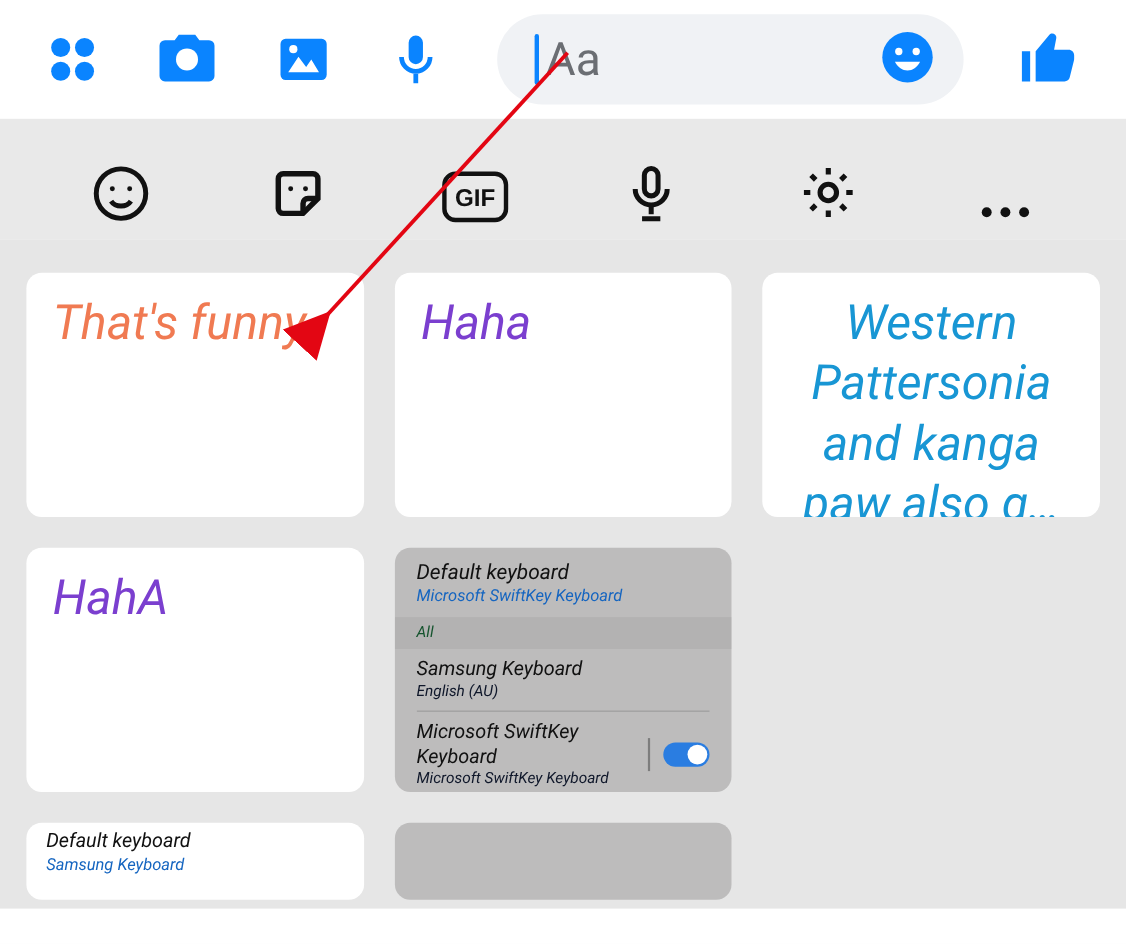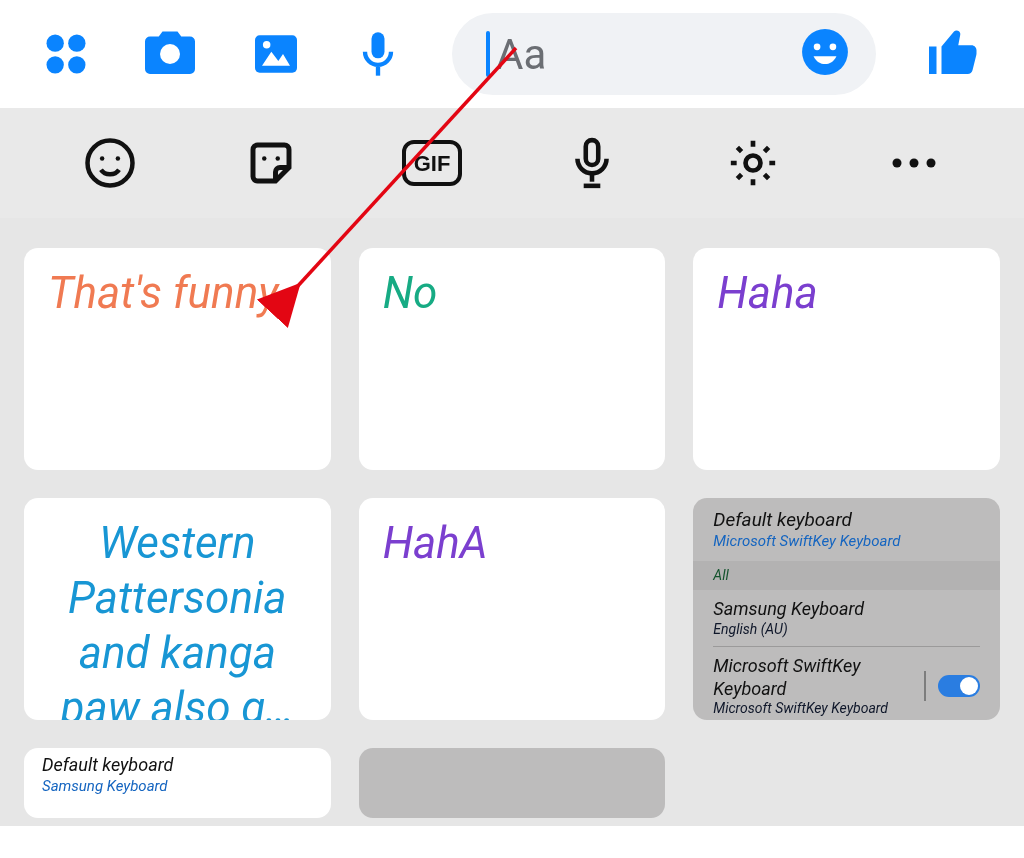--- a/index.html
+++ b/index.html
@@ -44,21 +44,21 @@
   
   .kbd-tabs {
     width:100%;
     height:110px;
     background:#e9e9e9;
     display:flex;
     align-items:center;
     justify-content:space-around;
     padding:0 30px;
   }
-  .kbd-tabs .tab { display:flex; align-items:center; justify-content:center; width:80px; height:80px; }
+  .kbd-tabs .tab { display:flex; align-items:flex-end; justify-content:center; width:80px; height:80px; }
   .kbd-tabs svg { display:block; }
 
   
   .tiles {
     width:100%;
     background:#e6e6e6;
     padding:30px 24px 0 24px;
     display:grid;
     grid-template-columns: repeat(3, 1fr);
     grid-auto-rows: 222px;
@@ -226,21 +226,20 @@
       <circle cx="8" cy="10" r="4.5"></circle>
         <circle cx="25" cy="10" r="4.5"></circle>
         <circle cx="42" cy="10" r="4.5"></circle>
     </svg>
   </div>
 </div>
 
 <div class="tiles">
 
   <div class="tile t0"><span>That's funny</span></div>
-  <div class="tile t1"><span>No</span></div>
   <div class="tile t2"><span>Haha</span></div>
   <div class="tile t3"><span>Western Pattersonia and kanga paw also g…</span></div>
   <div class="tile t4"><span>HahA</span></div>
 
   <div class="tile t5">
     <div class="kbset">
       <div class="kbset-row">
         <div class="title">Default keyboard</div>
         <div class="sub">Microsoft SwiftKey Keyboard</div>
       </div>

